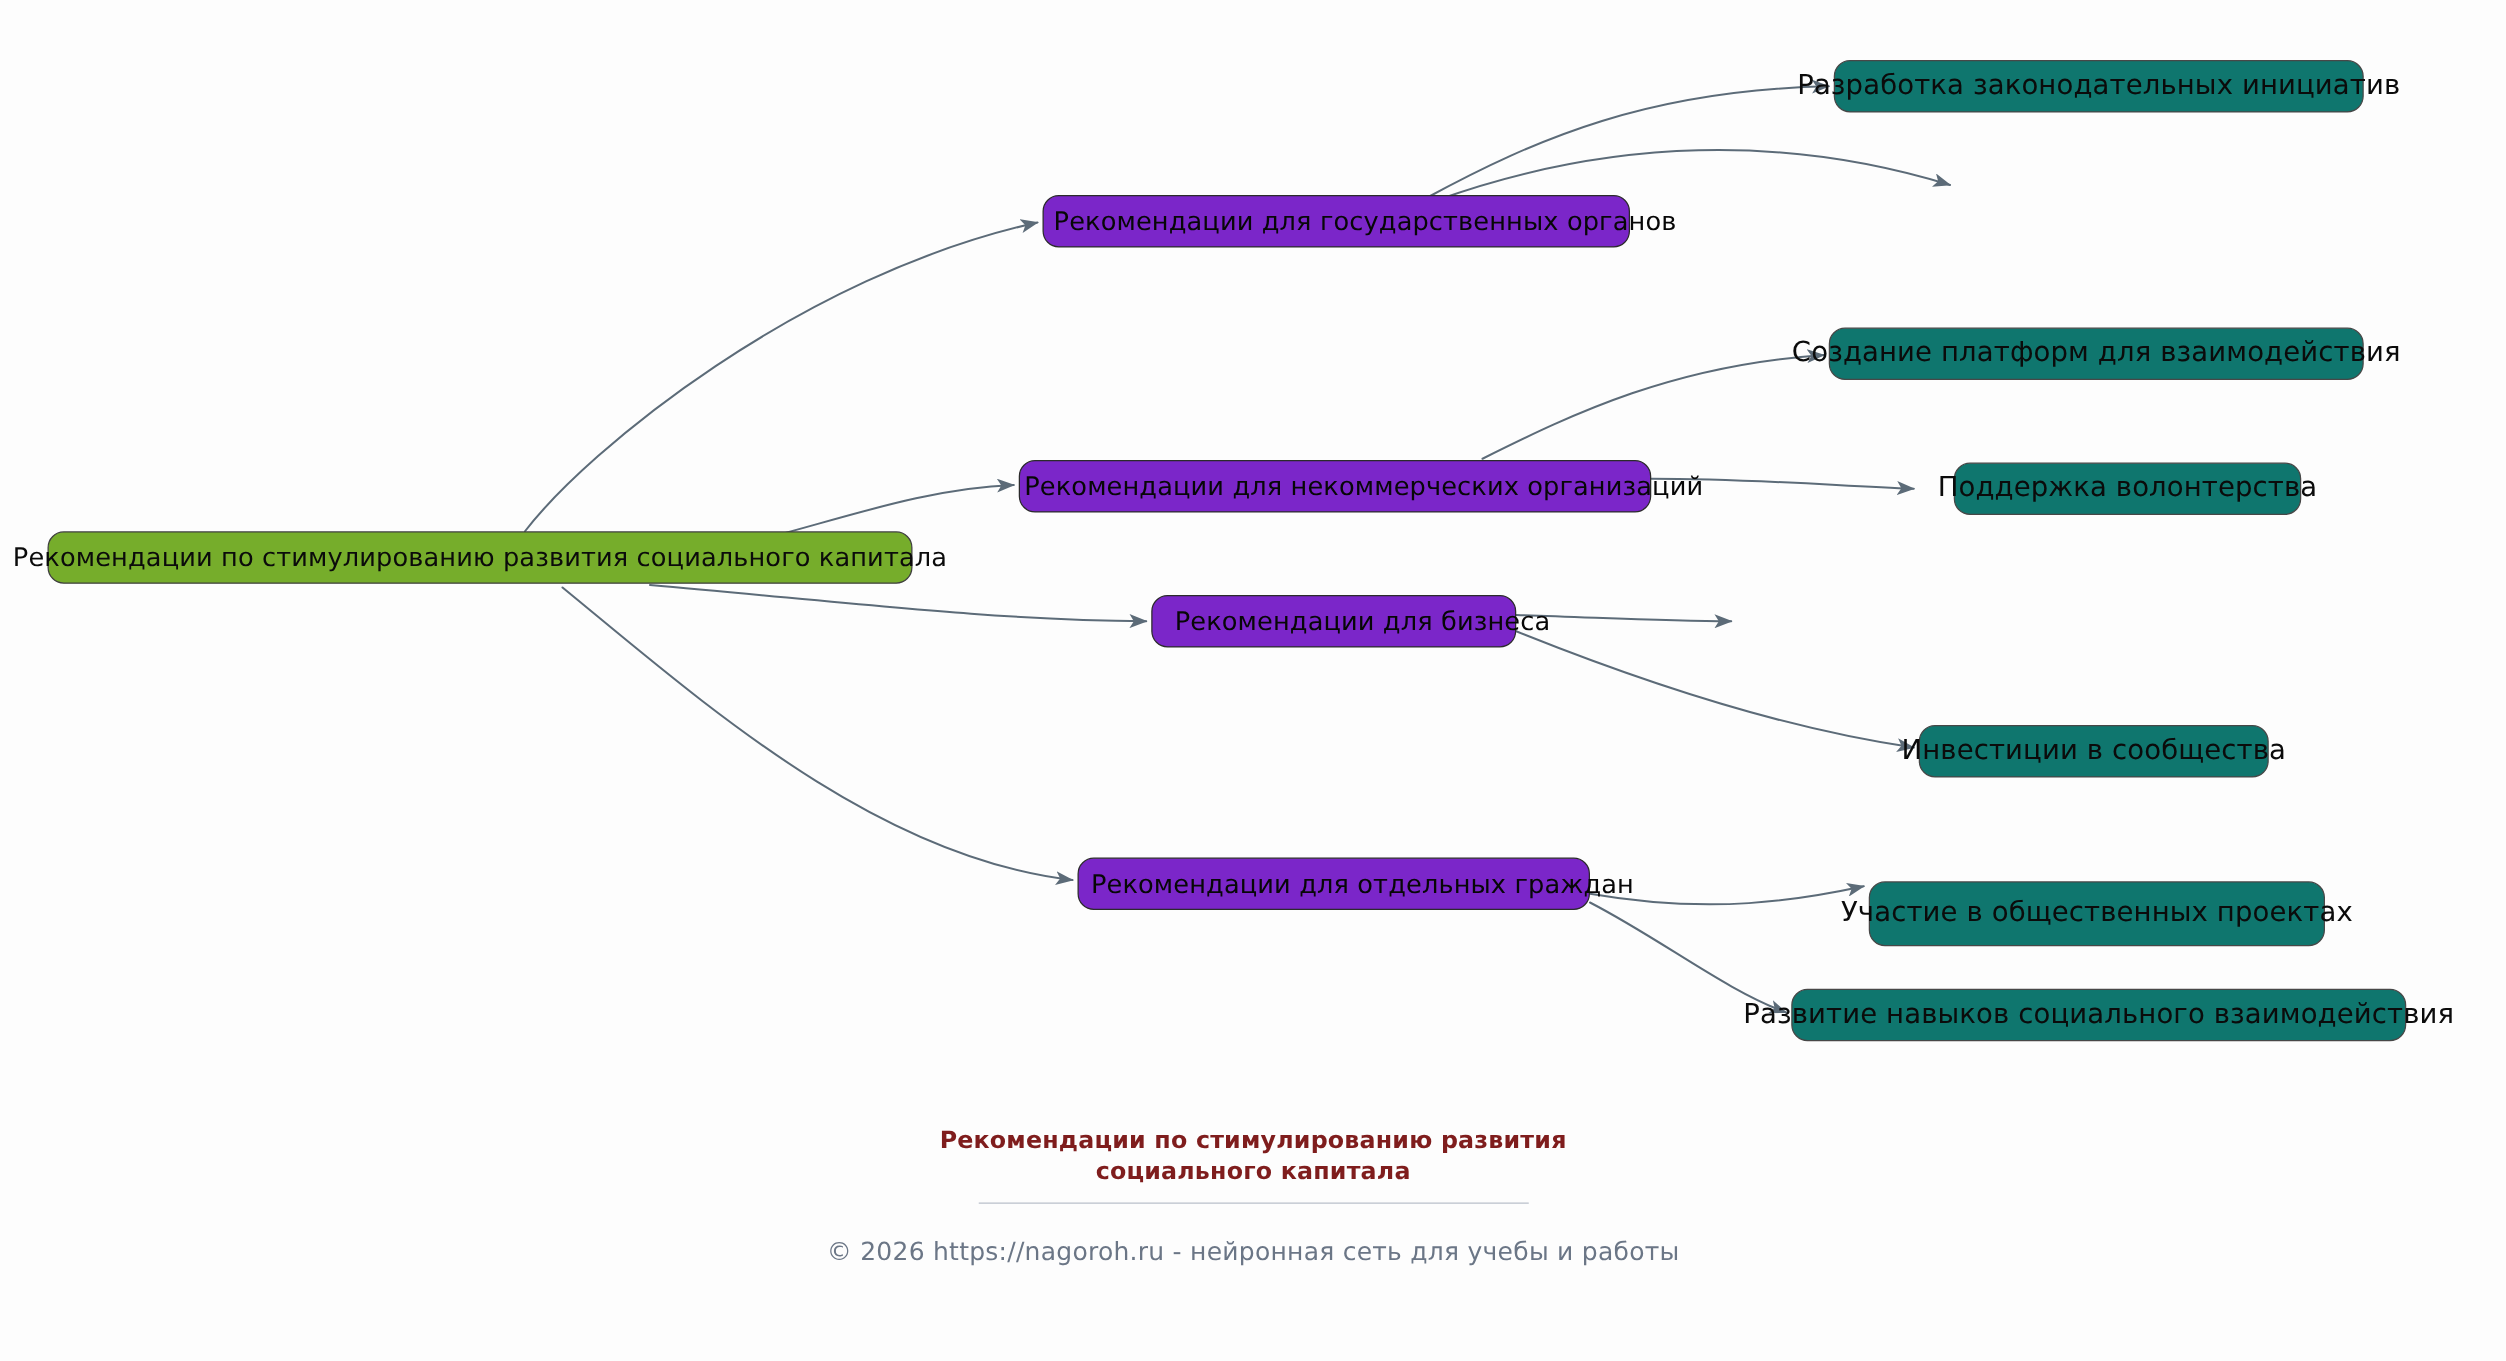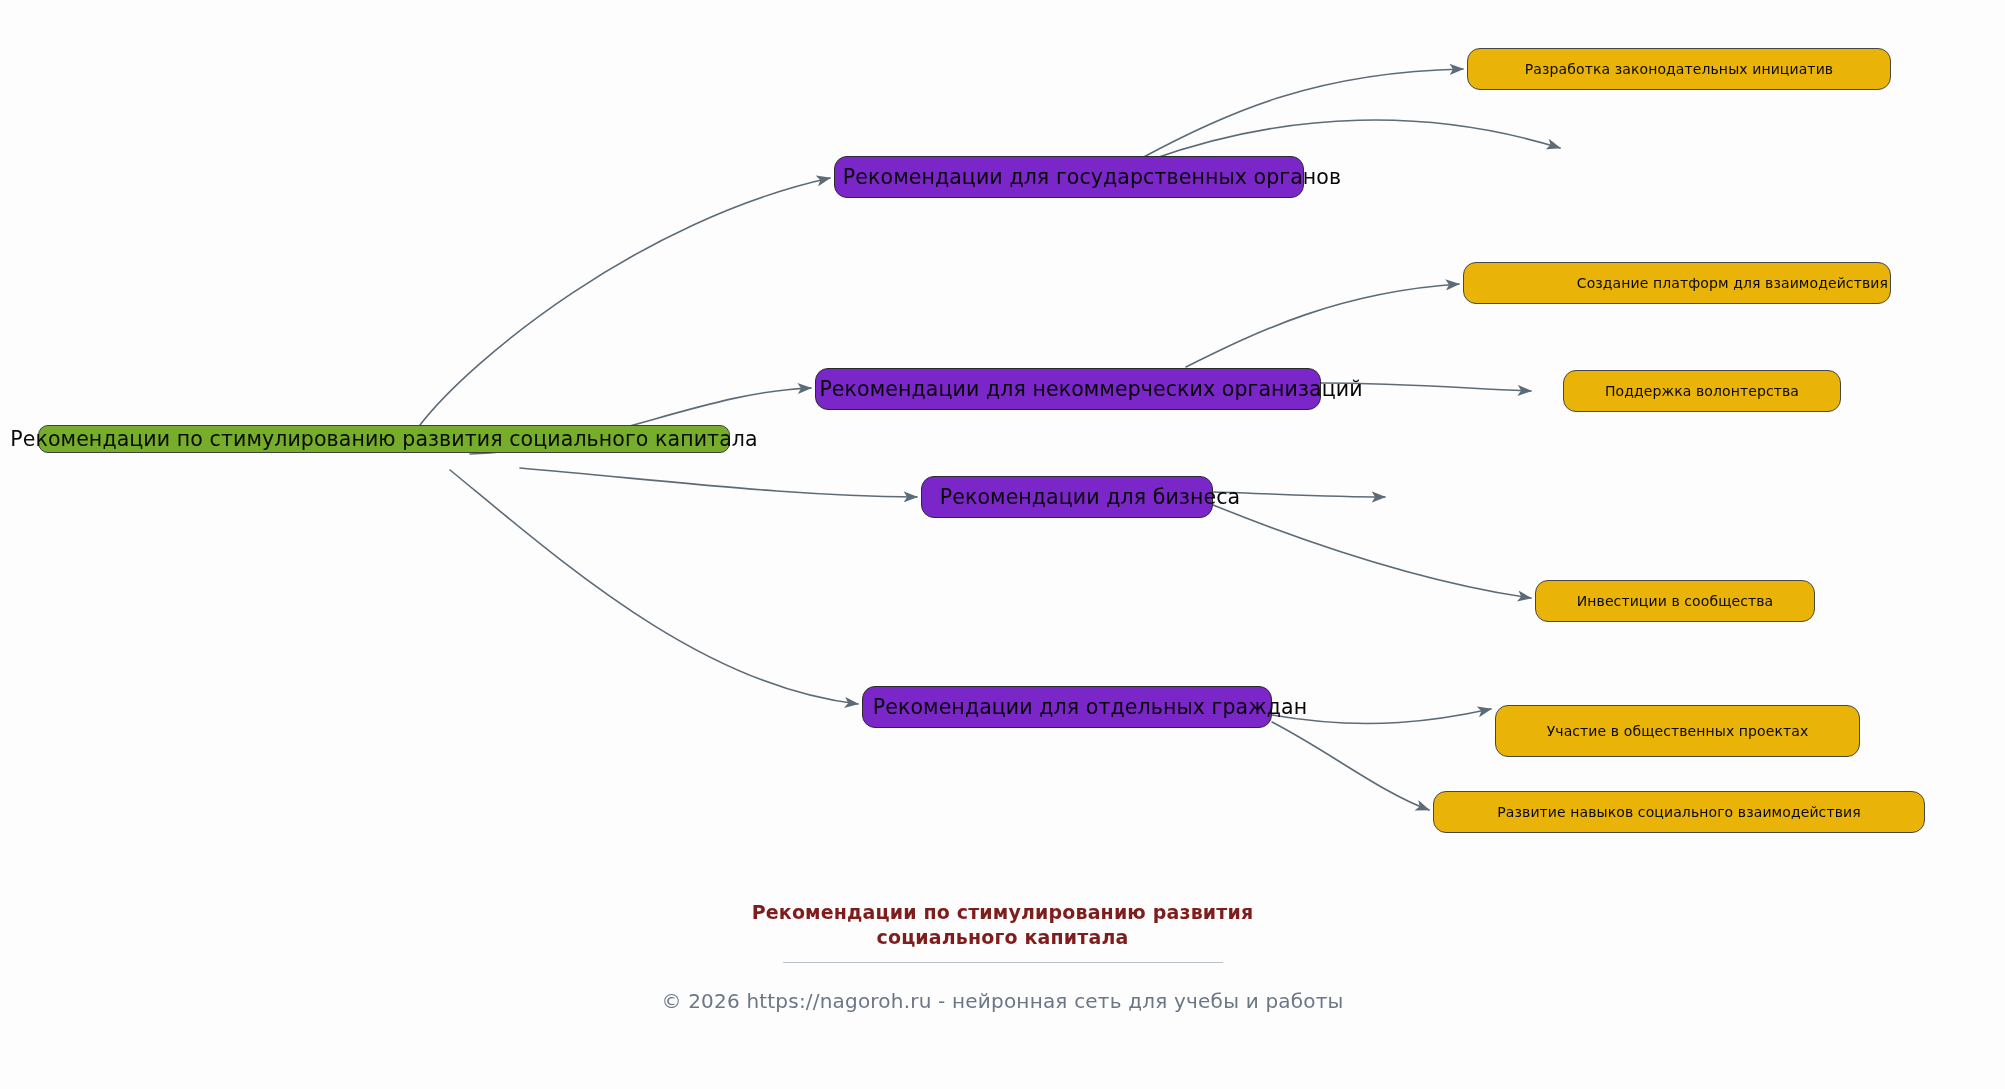--- a/index.html
+++ b/index.html
@@ -49,24 +49,24 @@
     font-size: 20.5px;
   }
   .node-branch {
     background: #7b26c9;
     border: 1.4px solid #2b2b2b;
     color: #070707;
     font-size: 20.5px;
     padding-left: 46px;
   }
   .node-leaf {
-    background: #eab308;
+    background: #0f766e;
     border: 1.4px solid #474747;
     color: #0b0b0b;
-    font-size: 14px;
+    font-size: 22px;
   }
   .node-text {
     display: block;
     padding: 0 2px;
   }
   #footer {
     position: absolute;
     left: 0;
     right: 0;
     top: 900px;
@@ -113,35 +113,35 @@
         <path d="M 1150 160 C 1290 110, 1430 108, 1560 148" marker-end="url(#arrowhead)"></path>
         <path d="M 1186 367 C 1260 330, 1340 292, 1459 284" marker-end="url(#arrowhead)"></path>
         <path d="M 1321 383 C 1400 383, 1460 388, 1531 391" marker-end="url(#arrowhead)"></path>
         <path d="M 1213 492 C 1280 494, 1330 497, 1385 497" marker-end="url(#arrowhead)"></path>
         <path d="M 1213 505 C 1300 540, 1420 582, 1531 598" marker-end="url(#arrowhead)"></path>
         <path d="M 1272 715 C 1370 732, 1440 720, 1491 709" marker-end="url(#arrowhead)"></path>
         <path d="M 1272 722 C 1330 752, 1380 792, 1429 810" marker-end="url(#arrowhead)"></path>
       </g>
   </svg>
 
-  <div class="node node-root" style="left:38px; top:425px; width:692px; height:28px;border-radius:10px;">
+  <div class="node node-root" style="left:38px; top:425px; width:692px; height:42px;">
     <span class="node-text">Рекомендации по стимулированию развития социального капитала</span>
   </div>
 
   <div class="node node-branch" style="left:834px; top:156px; width:470px; height:42px;">
     <span class="node-text">Рекомендации для государственных органов</span>
   </div>
   <div class="node node-leaf" style="left:1467px; top:48px; width:424px; height:42px;">
     <span class="node-text">Разработка законодательных инициатив</span>
   </div>
 
   <div class="node node-branch" style="left:815px; top:368px; width:506px; height:42px;">
     <span class="node-text">Рекомендации для некоммерческих организаций</span>
   </div>
-  <div class="node node-leaf" style="left:1463px; top:262px; width:428px; height:42px;justify-content:flex-end;">
+  <div class="node node-leaf" style="left:1463px; top:262px; width:428px; height:42px;">
     <span class="node-text">Создание платформ для взаимодействия</span>
   </div>
   <div class="node node-leaf" style="left:1535px; top:370px; width:278px; height:42px;margin-left:28px;">
     <span class="node-text">Поддержка волонтерства</span>
   </div>
 
   <div class="node node-branch" style="left:921px; top:476px; width:292px; height:42px;">
     <span class="node-text">Рекомендации для бизнеса</span>
   </div>
   <div class="node node-leaf" style="left:1535px; top:580px; width:280px; height:42px;">

